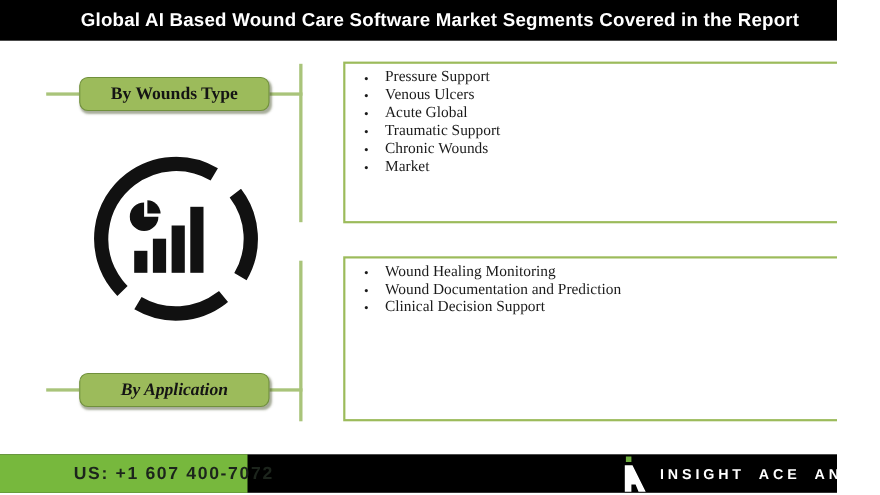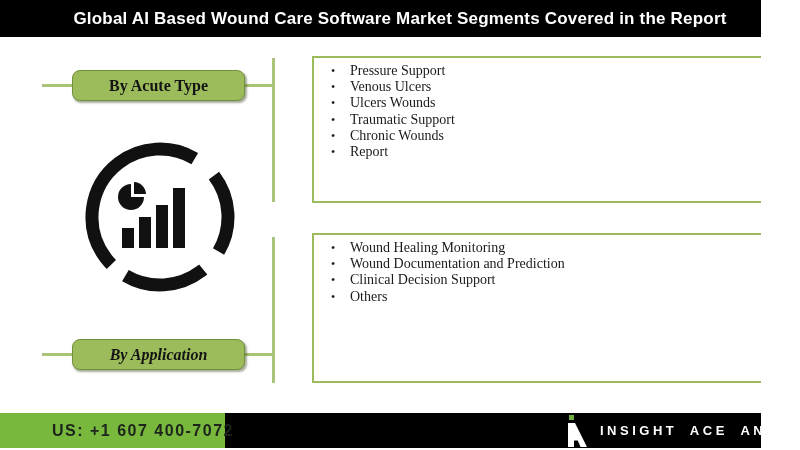--- a/index.html
+++ b/index.html
@@ -44,21 +44,21 @@
   }
   .list-box li::before{
     content:"\2022";position:absolute;left:17px;top:0;font-size:12px;color:#1a1a1a;
   }
   
   .market-icon{position:absolute;left:85px;top:142px;}
   
   .footer{position:absolute;left:0;top:413px;width:800px;height:35px;background:#000000;}
   .footer-green{
     position:absolute;left:0;top:0;width:225px;height:35px;background:#77b83d;
-    display:flex;align-items:center;padding-left:52px;box-sizing:border-box;
+    display:flex;align-items:center;padding-left:67px;box-sizing:border-box;
   }
   .phone{
     font-family:"Liberation Sans",sans-serif;font-size:16px;font-weight:bold;
     letter-spacing:1.5px;color:#1c241c;white-space:nowrap;
   }
   .brand-logo{position:absolute;left:562px;top:0px;}
   .brand-name{
     position:absolute;left:600px;top:0;height:35px;display:flex;align-items:center;
     font-family:"Liberation Sans",sans-serif;font-size:13px;font-weight:bold;
     letter-spacing:3.5px;word-spacing:6px;color:#ffffff;white-space:nowrap;
@@ -73,40 +73,39 @@
     <h1>Global AI Based Wound Care Software Market Segments Covered in the Report</h1>
   </div>
 
   <div class="hline" style="left:42px;top:84px;width:30px;"></div>
   <div class="hline" style="left:245px;top:84px;width:30px;"></div>
   <div class="vline" style="left:272px;top:58px;height:144px;"></div>
   <div class="hline" style="left:42px;top:353px;width:30px;"></div>
   <div class="hline" style="left:245px;top:353px;width:30px;"></div>
   <div class="vline" style="left:272px;top:237px;height:146px;"></div>
 
-  <div class="seg-btn btn-wound">By Acute Type</div>
+  <div class="seg-btn btn-wound">By Wounds Type</div>
   <div class="seg-btn btn-app">By Application</div>
 
   <div class="list-box box-wound">
     <ul>
       <li>Pressure Support</li>
       <li>Venous Ulcers</li>
-      <li>Ulcers Wounds</li>
+      <li>Acute Global</li>
       <li>Traumatic Support</li>
       <li>Chronic Wounds</li>
-      <li>Report</li>
+      <li>Market</li>
     </ul>
   </div>
 
   <div class="list-box box-app">
     <ul>
       <li>Wound Healing Monitoring</li>
       <li>Wound Documentation and Prediction</li>
       <li>Clinical Decision Support</li>
-      <li>Others</li>
     </ul>
   </div>
 
   <svg class="market-icon" width="150" height="150" viewBox="0 0 150 150" aria-hidden="true">
 
     <circle cx="75" cy="75" r="68" fill="none" stroke="#111111" stroke-width="13" stroke-dasharray="80.6 23.7 83 17.8 195.7 26.1" transform="rotate(-37.5 75 75)"></circle>
 
     <path d="M46 55 L46 42 A13 13 0 1 0 59 55 Z" fill="#111111"></path>
     <path d="M49 52 L49 40 A12.5 12.5 0 0 1 61 52 Z" fill="#111111"></path>
 

